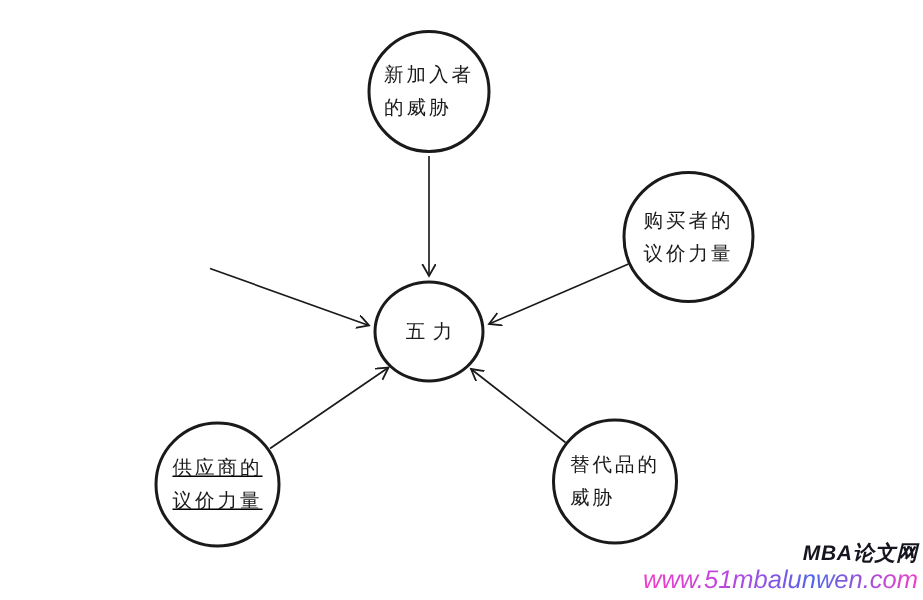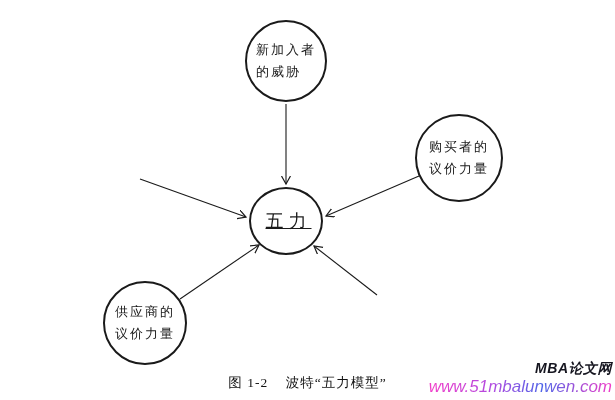--- a/index.html
+++ b/index.html
@@ -29,29 +29,28 @@
   .node .label {
     white-space: pre-line;
     text-align: left;
     font-size: 13px;
     line-height: 22px;
     letter-spacing: 2px;
     color: #1a1a1a;
   }
   .node.center-node .label {
     text-align: right;
-    font-size: 18px;
+    font-size: 13px;
     letter-spacing: 5px;
     text-indent: 5px;
-    text-decoration: underline;
   }
   .node-new-entrants        { left: 245px; top: 20px;  width: 82px; height: 82px; }
   .node-existing-competitors{ left: 58px;  top: 124px; width: 84px; height: 84px; }
   .node-buyers              { left: 415px; top: 114px; width: 88px; height: 88px; align-items: center; }
-  .node-suppliers           { left: 103px; top: 281px; width: 84px; height: 84px; }
+  .node-suppliers           { left: 103px; top: 281px; width: 84px; height: 84px; text-decoration: underline; }
   .node-substitutes         { left: 368px; top: 279px; width: 84px; height: 84px; }
   .node-center              { left: 249px; top: 187px; width: 74px; height: 68px; }
 
   .caption {
     position: absolute;
     left: 0; right: 0;
     top: 374px;
     text-align: center;
     font-size: 13.5px;
     color: #111111;
@@ -110,25 +109,28 @@
   <div class="node node-buyers">
     <span class="label">购买者的
 议价力量</span>
   </div>
 
   <div class="node node-suppliers">
     <span class="label">供应商的
 议价力量</span>
   </div>
 
+  <div class="node node-substitutes">
+    <span class="label">替代品的
+威胁</span>
+  </div>
 
   <div class="node center-node node-center">
     <span class="label">五力</span>
   </div>
 
-  <div class="caption">图 1-2    波特“五力模型”</div>
 
   <div class="watermark">
     <div class="wm-title">MBA论文网</div>
     <div class="wm-url">www.51mbalunwen.com</div>
   </div>
 
 </div>
 
 </body></html>

